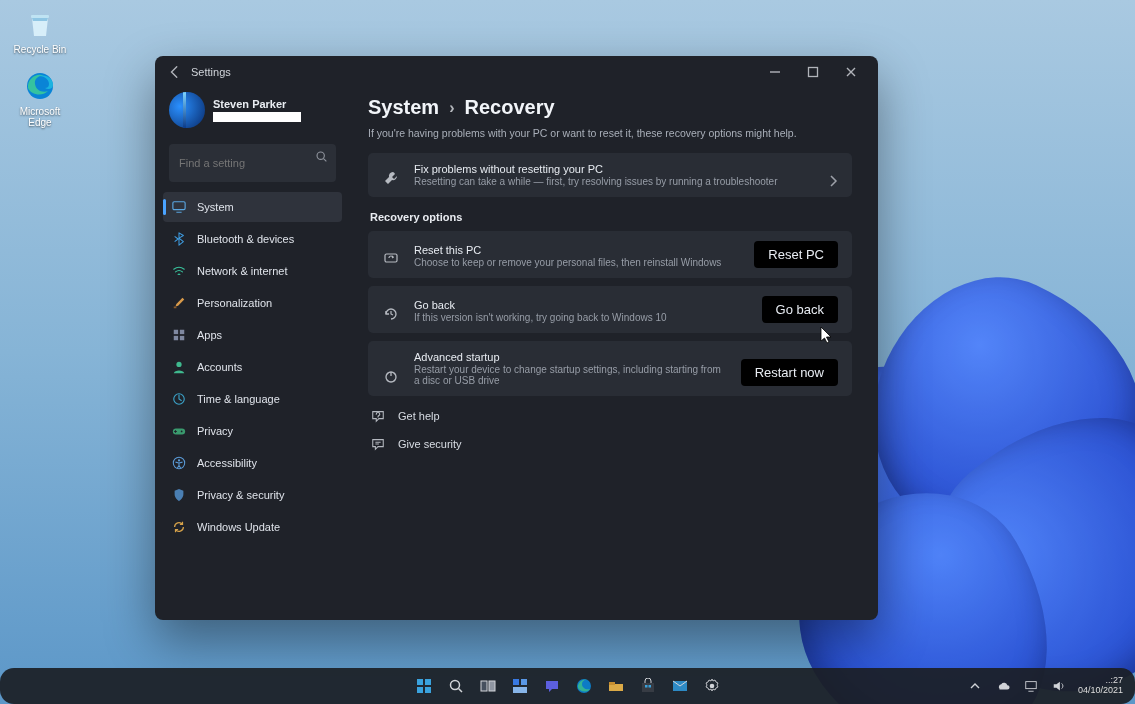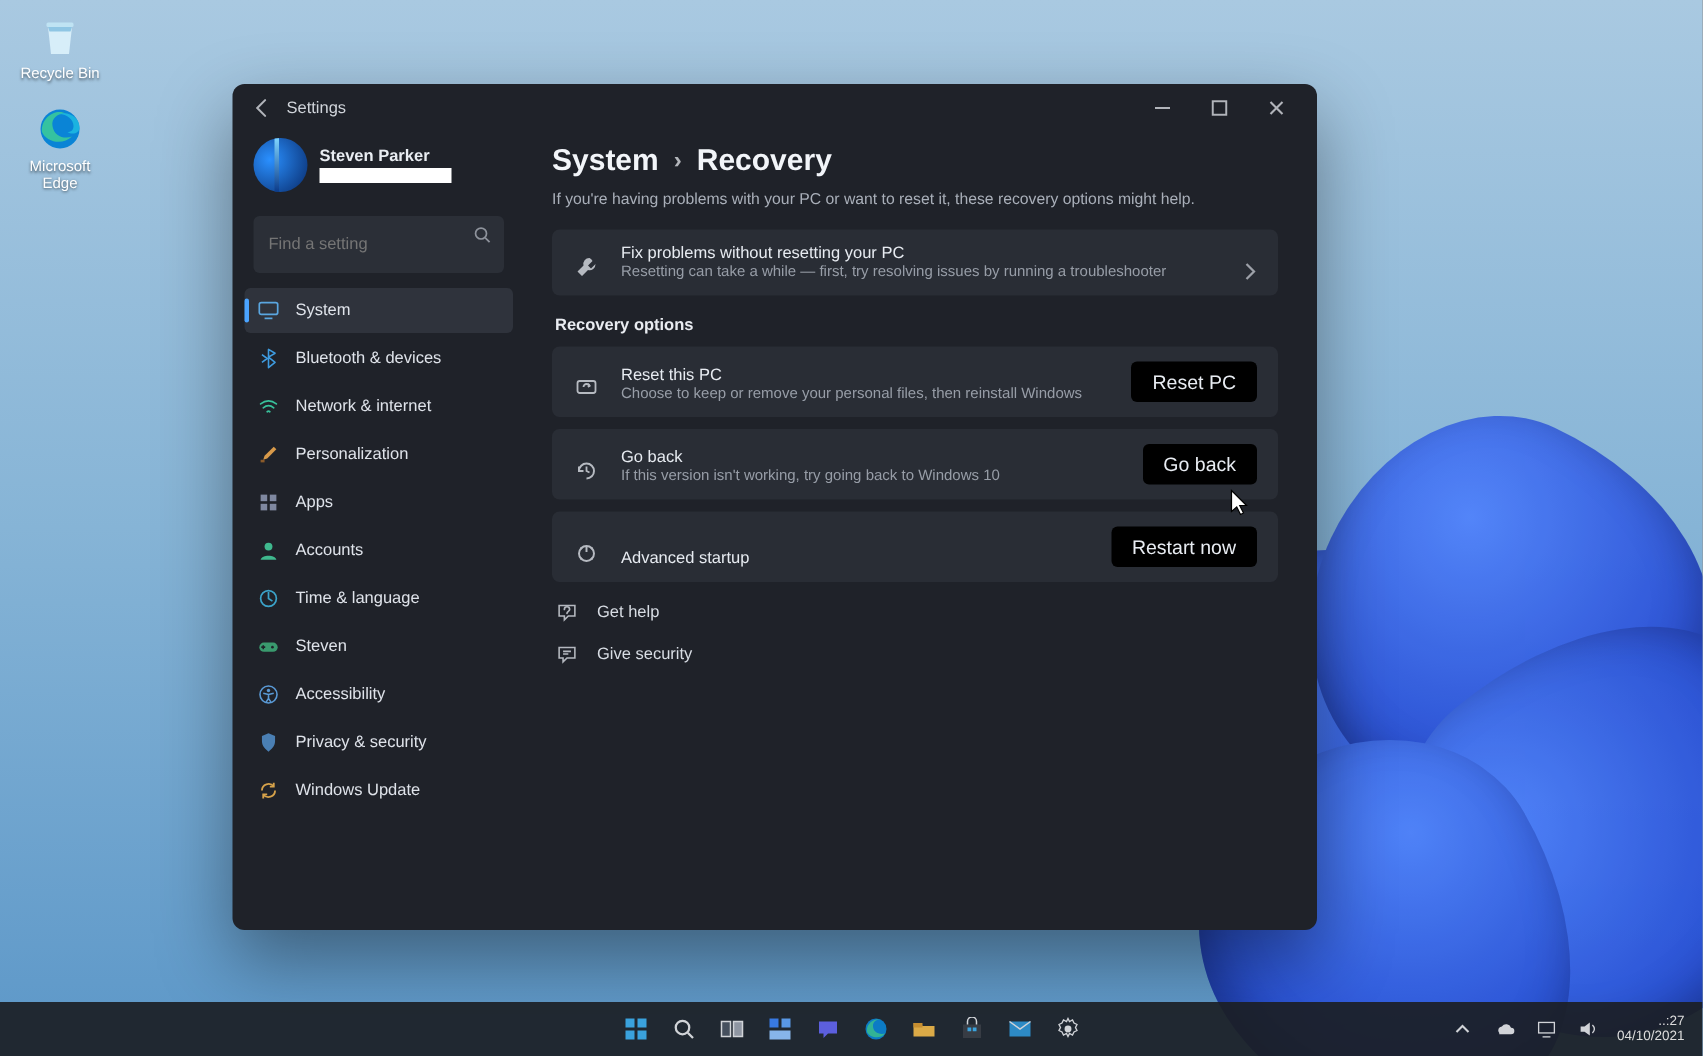--- a/index.html
+++ b/index.html
@@ -26,21 +26,21 @@
   
   .desktop-icon { position: absolute; width: 60px; text-align: center; color: #fff; font-size: 10px; text-shadow: 0 1px 2px rgba(0,0,0,0.6); }
   .desktop-icon .glyph { width: 36px; height: 36px; margin: 0 auto 2px; display:flex;align-items:center;justify-content:center; }
   .di-recycle { left: 10px; top: 6px; }
   .di-edge { left: 10px; top: 68px; }
 
   
   .taskbar {
     position: absolute; left: 0; right: 0; bottom: 0; height: 36px;
     background: rgba(27,30,36,0.92); display: flex; align-items: center;
-    color: #ddd; font-size: 10px;
+    color: #ddd; font-size: 10px; border-radius: 14px;
   }
   .taskbar .center { position:absolute; left:50%; transform:translateX(-50%); display:flex; gap:14px; align-items:center; }
   .taskbar .tb-icon { width:18px; height:18px; display:flex; align-items:center; justify-content:center; cursor:pointer; opacity:0.9; }
   .taskbar .tray { margin-left:auto; display:flex; align-items:center; gap:10px; padding-right:12px; }
   .taskbar .clock { text-align:right; line-height:1.1; font-size:9px; }
 
   
   .window {
     position: absolute; left: 155px; top: 56px; width: 723px; height: 564px;
     background: #1f2229; color: #e5e7eb; border-radius: 8px;
@@ -251,21 +251,21 @@
           <span>Time &amp; language</span>
         </div>
         <div class="nav-item">
           <span class="ni-icon">
               <svg width="14" height="14" viewBox="0 0 16 16">
                 <rect x="1" y="5" width="14" height="7" rx="3.5" fill="#3a9a6e"></rect>
                 <circle cx="11" cy="8.5" r="1" fill="#1f2229"></circle>
                 <path d="M4 7v3M2.5 8.5h3" stroke="#1f2229" stroke-width="1.2"></path>
               </svg>
             </span>
-          <span>Steven</span>
+          <span>Privacy</span>
         </div>
         <div class="nav-item">
           <span class="ni-icon">
               <svg width="14" height="14" viewBox="0 0 16 16">
                 <circle cx="8" cy="8" r="6.5" stroke="#5a9ad6" stroke-width="1.2" fill="none"></circle>
                 <circle cx="8" cy="5" r="1.3" fill="#5a9ad6"></circle>
                 <path d="M4 7l4 1 4-1M8 8v3l-2 3M8 11l2 3" stroke="#5a9ad6" stroke-width="1.2" fill="none"></path>
               </svg>
             </span>
           <span>Accessibility</span>
@@ -350,20 +350,21 @@
       <div class="card">
         <span class="ci">
           <svg width="16" height="16" viewBox="0 0 16 16">
               <circle cx="8" cy="8" r="5" stroke="#cfd3da" stroke-width="1.3" fill="none"></circle>
               <path d="M8 3v4" stroke="#cfd3da" stroke-width="1.3"></path>
               <path d="M5 5l-1-1M11 5l1-1M5 11l-1 1M11 11l1 1" stroke="#cfd3da" stroke-width="1.2"></path>
             </svg>
         </span>
         <div class="ct">
           <div class="h">Advanced startup</div>
+          <div class="d">Restart your device to change startup settings, including starting from a disc or USB drive</div>
         </div>
         <button class="btn">Restart now</button>
       </div>
 
       <div class="footer-links">
         <div class="flink">
           <span class="ci">
               <svg width="14" height="14" viewBox="0 0 16 16">
                 <path d="M6 6a2 2 0 114 0c0 1.5-2 1.5-2 3" stroke="#cfd3da" stroke-width="1.3" fill="none" stroke-linecap="round"></path>
                 <path d="M2 3h12v8H9l-3 3v-3H2z" stroke="#cfd3da" stroke-width="1.2" fill="none"></path>

